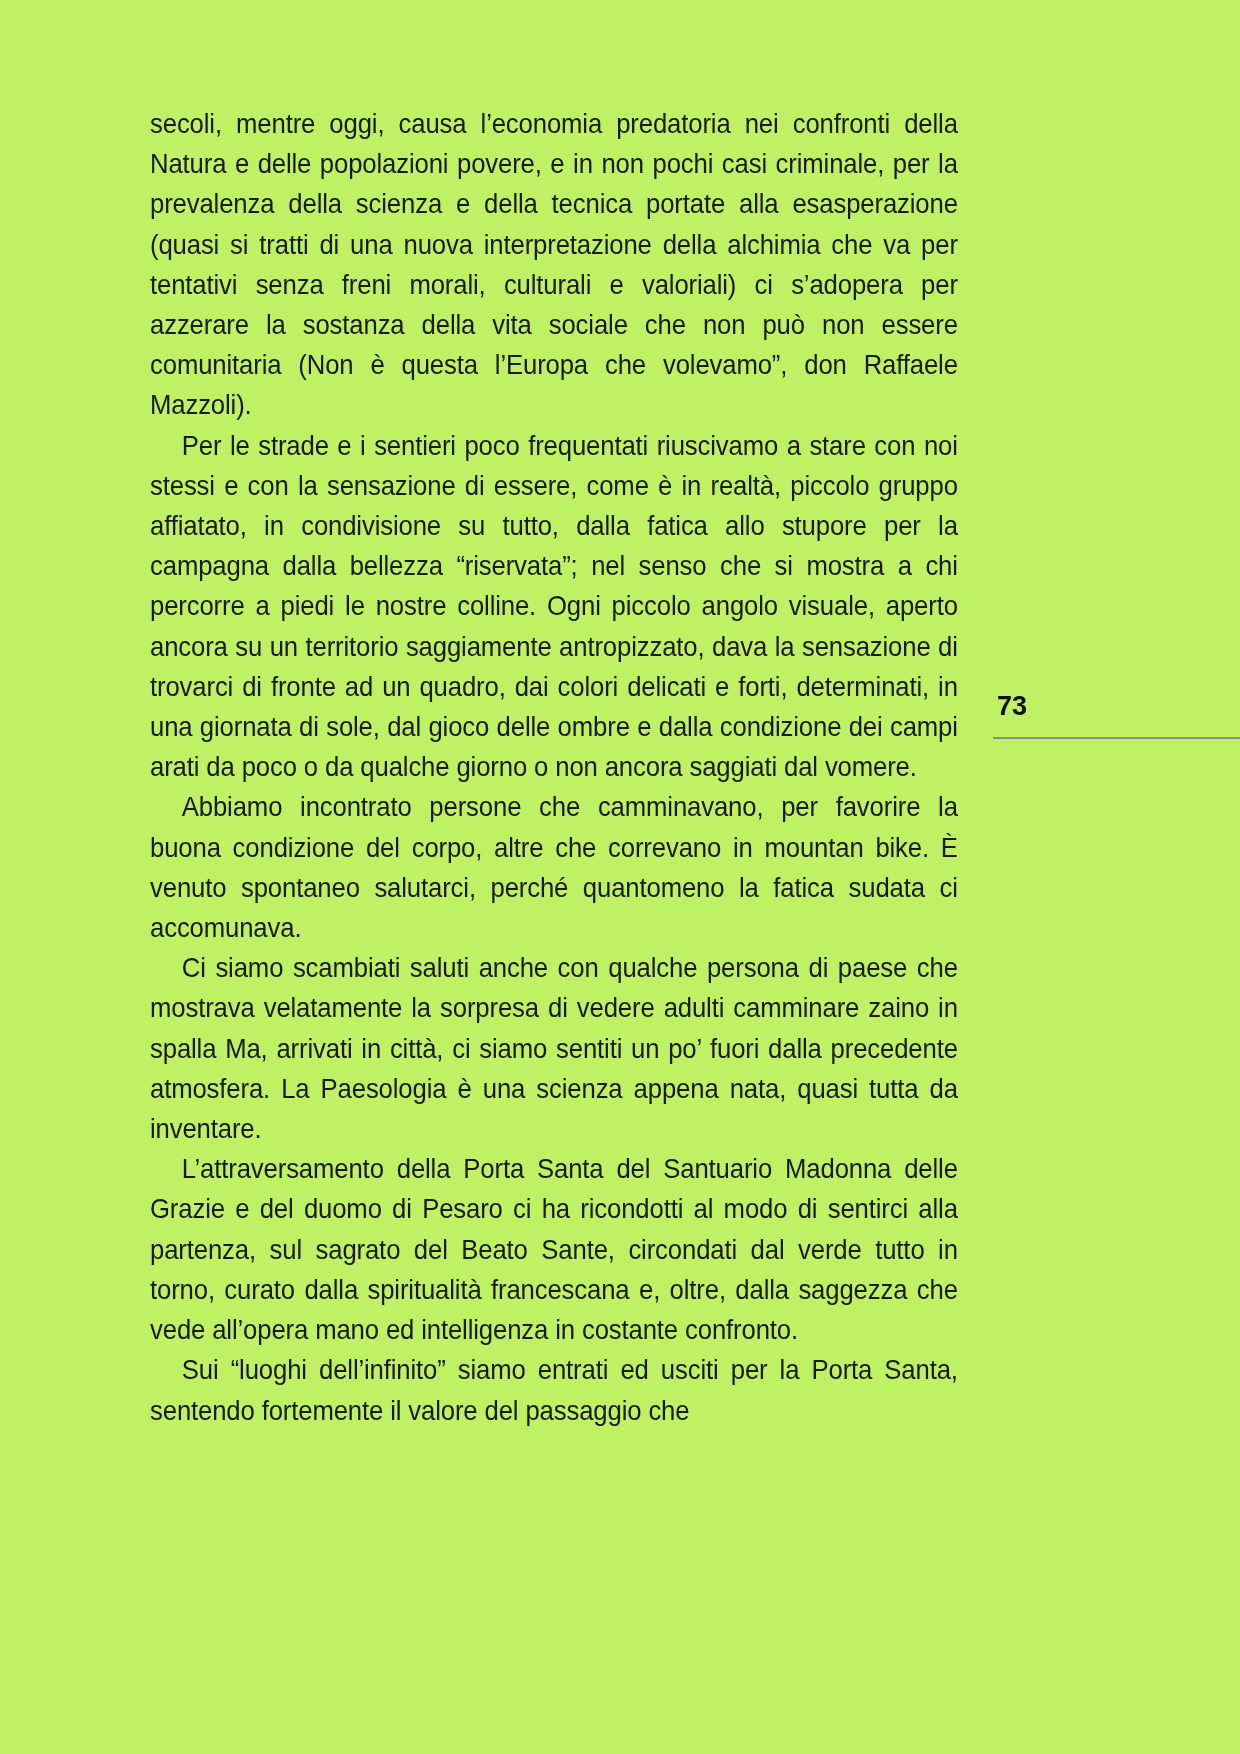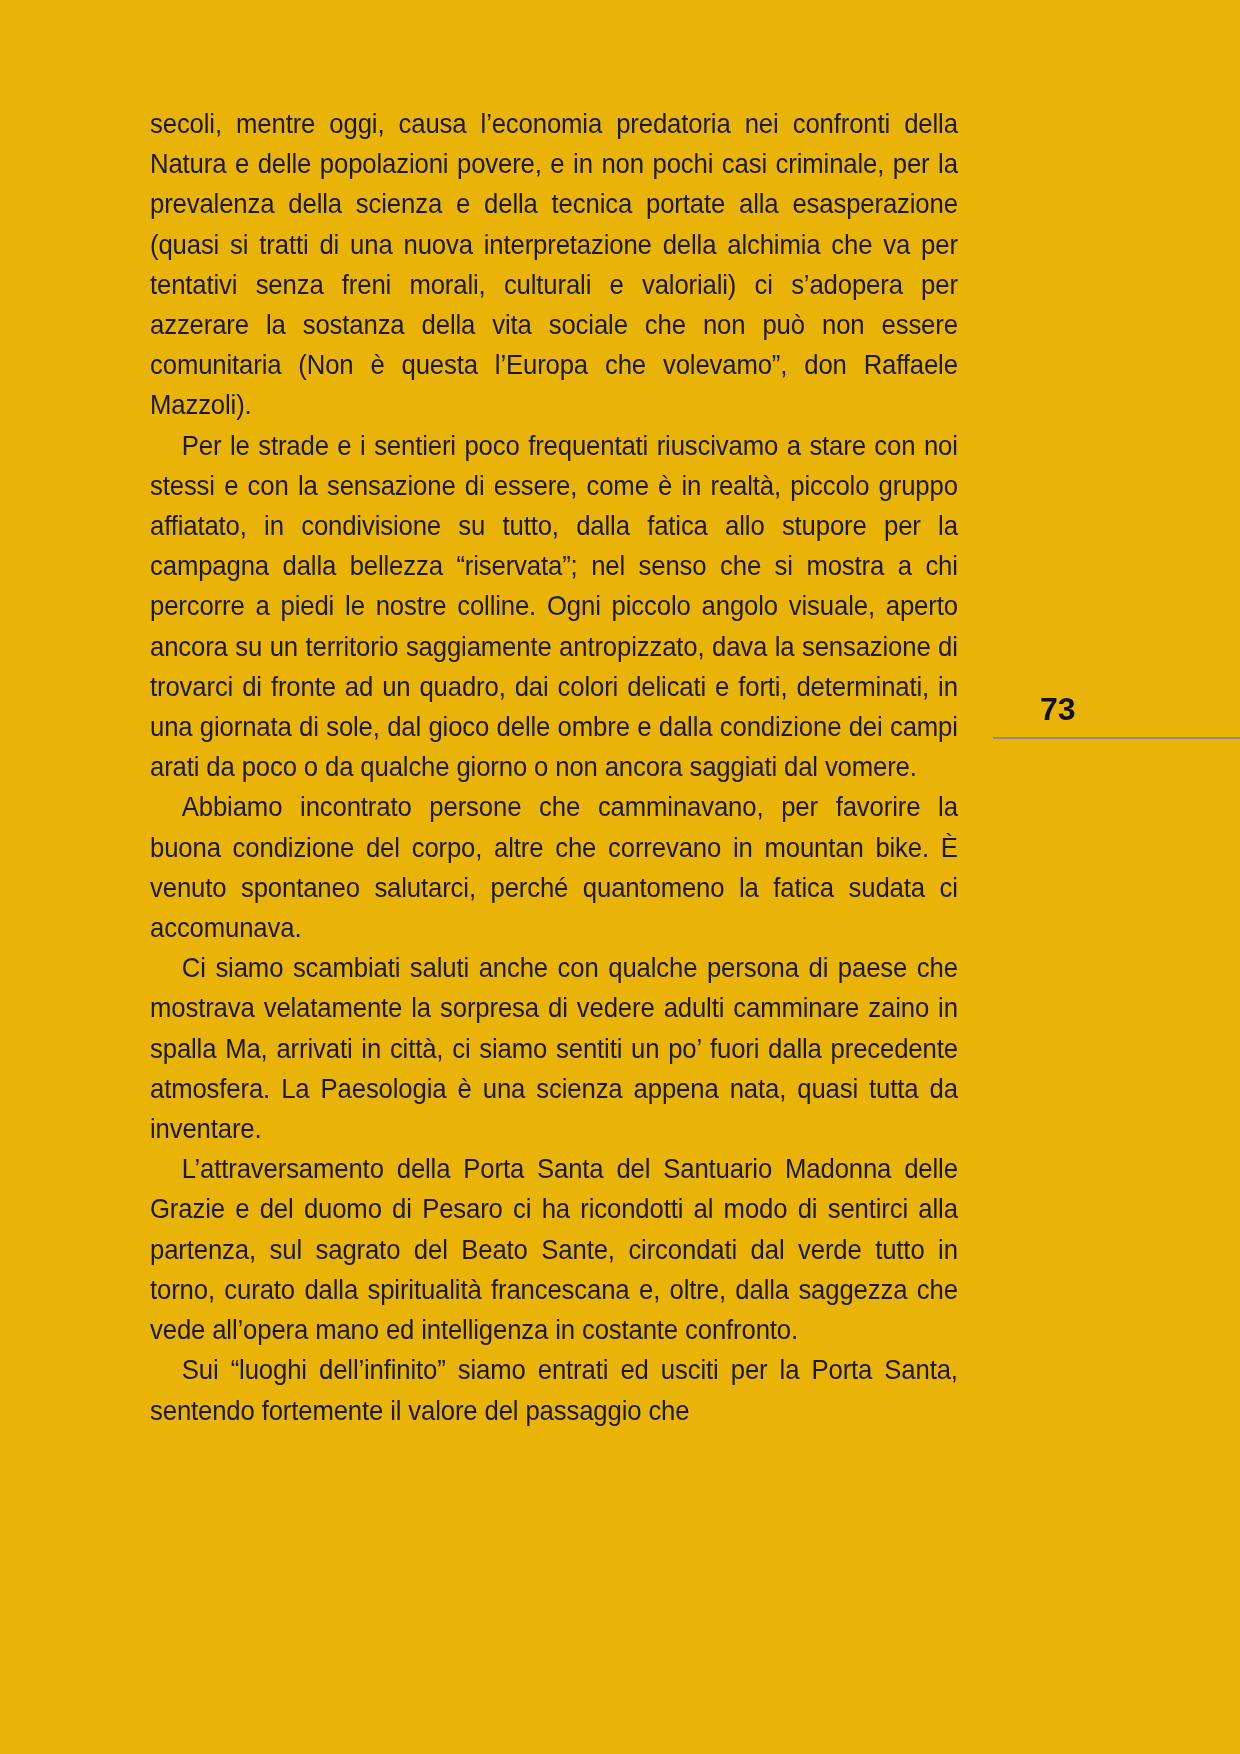--- a/index.html
+++ b/index.html
@@ -11,21 +11,21 @@
     width: 1240px;
     height: 1754px;
     position: relative;
     font-family: "Liberation Sans", sans-serif;
     color: #1a1a1a;
     overflow: hidden;
   }
   .page {
     position: absolute;
     inset: 0;
-    background: #eab308;
+    background: #bef264;
   }
   .textblock {
     position: absolute;
     left: 150px;
     top: 104px;
     width: 808px;
   }
   p.para {
     margin: 0;
     padding: 0;
@@ -41,23 +41,23 @@
   }
   p.para.indent {
     text-indent: 34px;
   }
   
   p.para:last-child {
     text-align: justify;
   }
   .page-number {
     position: absolute;
-    left: 1040px;
+    left: 997px;
     top: 691px;
-    font-size: 32px;
+    font-size: 27px;
     font-weight: bold;
     color: #111111;
     letter-spacing: 0px;
   }
   .page-rule {
     position: absolute;
     left: 993px;
     top: 737px;
     width: 247px;
     height: 2px;

